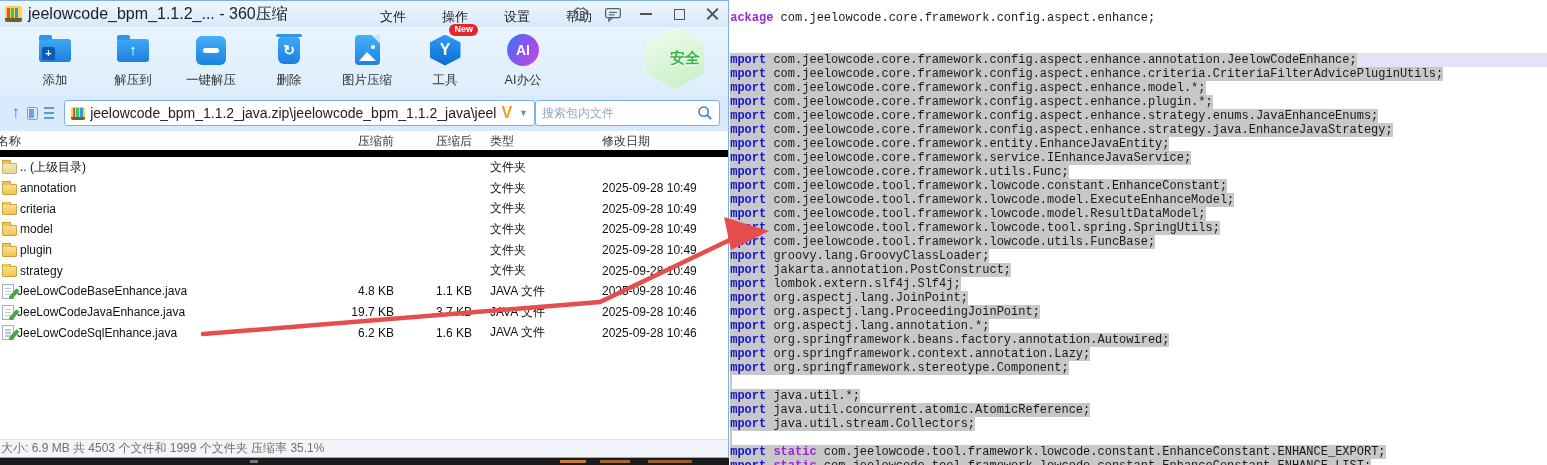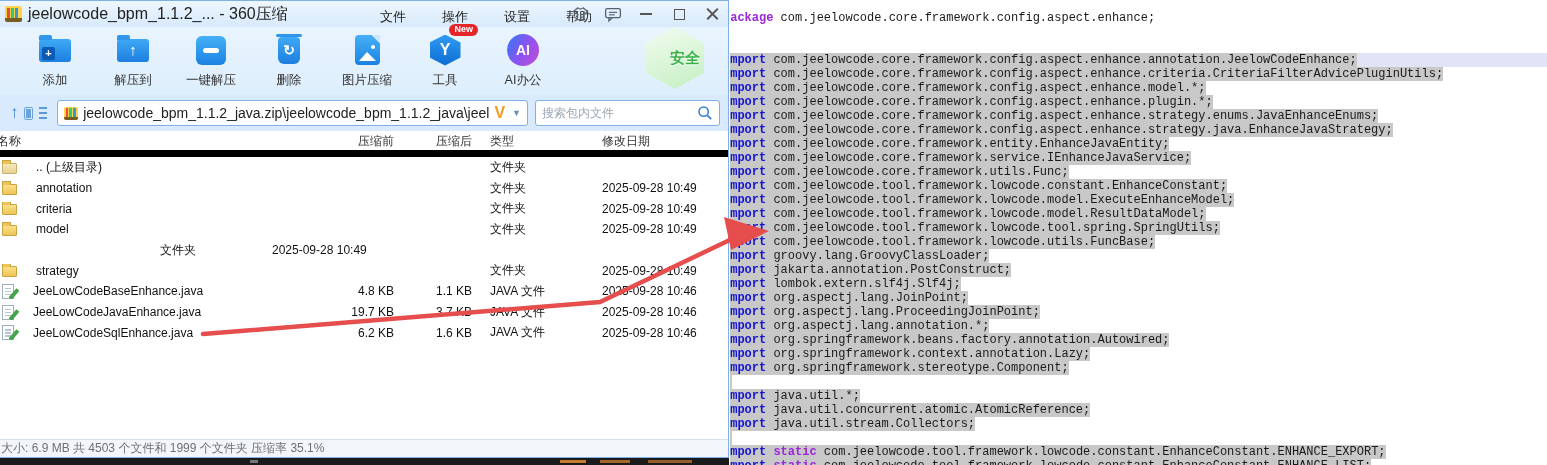--- a/index.html
+++ b/index.html
@@ -68,37 +68,37 @@
               display:flex; align-items:center; padding:0 6px; gap:5px; }
   .zip-mini { width:14px; height:13px; border-radius:2px; background:#ffd24d; position:relative; overflow:hidden; flex:0 0 auto; }
   .zip-mini i { position:absolute; top:1px; bottom:3px; width:2.6px; }
   .zip-mini i:nth-child(1){ left:1.5px; background:#e84c3d; }
   .zip-mini i:nth-child(2){ left:5.2px; background:#2ecc71; }
   .zip-mini i:nth-child(3){ left:9px;  background:#3498db; }
   .zip-mini b { position:absolute; left:0; right:0; bottom:0; height:3px; background:#7a5c22; }
   .addr-text { flex:1; font-size:14px; color:#222; white-space:nowrap; overflow:hidden; }
   .vip-v { color:#f59a1e; font-weight:bold; font-size:16px; line-height:1; }
   .addr-drop { color:#6b8fb5; font-size:9px; margin-left:2px; }
-  .search-box { margin-left:7px; flex:1; height:26px; background:#fff; border:1px solid #7fb0e8; border-radius:3px;
+  .search-box { flex:1; height:26px; background:#fff; border:1px solid #7fb0e8; border-radius:3px;
                 display:flex; align-items:center; padding:0 6px; }
   .search-box input { flex:1; border:none; outline:none; font-size:12px; color:#333; font-family:"Liberation Sans",sans-serif; background:transparent; }
   .search-box input::placeholder { color:#9aa7b5; }
 
   
   .listhead { height:24px; display:flex; align-items:center; border-bottom:7px solid #000000; background:#fff;
               font-size:12px; color:#333; overflow:hidden; padding-right:8px; margin-top:2px; }
   .c-name { flex:1; padding-left:4px; overflow:hidden; white-space:nowrap; }
   .listhead .c-name span { margin-left:-7px; display:inline-block; }
   .c-before { width:64px; text-align:right; }
   .c-after { width:78px; text-align:right; }
   .c-type { width:130px; padding-left:18px; }
   .c-date { width:118px; }
   .filelist { background:#fff; }
   .frow { height:20.7px; display:flex; align-items:center; font-size:12px; color:#111; padding-right:8px; white-space:nowrap; }
-  .frow .c-name { display:flex; align-items:center; gap:19px; padding-left:2px; }
+  .frow .c-name { display:flex; align-items:center; gap:3px; padding-left:2px; }
   .icon-folder { position:relative; width:15px; height:11px; background:linear-gradient(#fbe08a,#eec455); border:1px solid #caa23f; border-radius:1px; flex:0 0 auto; margin-top:2px; }
   .icon-folder::before { content:""; position:absolute; top:-4px; left:-1px; width:7px; height:3px; background:#eec455; border:1px solid #caa23f; border-bottom:none; border-radius:1px 1px 0 0; }
   .icon-folder-up { background:linear-gradient(#f4e7bb,#e8d28e); border-color:#c9b06a; }
   .icon-java { position:relative; width:12px; height:15px; background:#fff; border:1px solid #9fb0bf; flex:0 0 auto; }
   .icon-java::before { content:""; position:absolute; left:2px; right:2px; top:3px; height:1.5px; background:#b9c6d1; box-shadow:0 3px 0 #b9c6d1,0 6px 0 #b9c6d1; }
   .icon-java::after { content:""; position:absolute; right:-3px; bottom:-2px; width:4px; height:12px; background:#46a34c; transform:rotate(40deg); border-radius:1px; }
 
   .statusbar { position:absolute; left:0; right:0; bottom:0; height:18px; background:#f2f6fa; border-top:1px solid #d5e2ef;
                font-size:12px; color:#707070; display:flex; align-items:center; overflow:hidden; }
   .statusbar span { margin-left:-3px; padding-left:4px; white-space:nowrap; }
@@ -307,20 +307,24 @@
             <i class="icon-folder"></i>
             <span class="fname">model</span>
           </span>
     <span class="c-before"></span>
     <span class="c-after"></span>
     <span class="c-type">文件夹</span>
     <span class="c-date">2025-09-28 10:49</span>
   </div>
 
   <div class="frow">
+    <span class="c-name">
+            <i class="icon-folder"></i>
+            <span class="fname">plugin</span>
+          </span>
     <span class="c-before"></span>
     <span class="c-after"></span>
     <span class="c-type">文件夹</span>
     <span class="c-date">2025-09-28 10:49</span>
   </div>
 
   <div class="frow">
     <span class="c-name">
             <i class="icon-folder"></i>
             <span class="fname">strategy</span>

